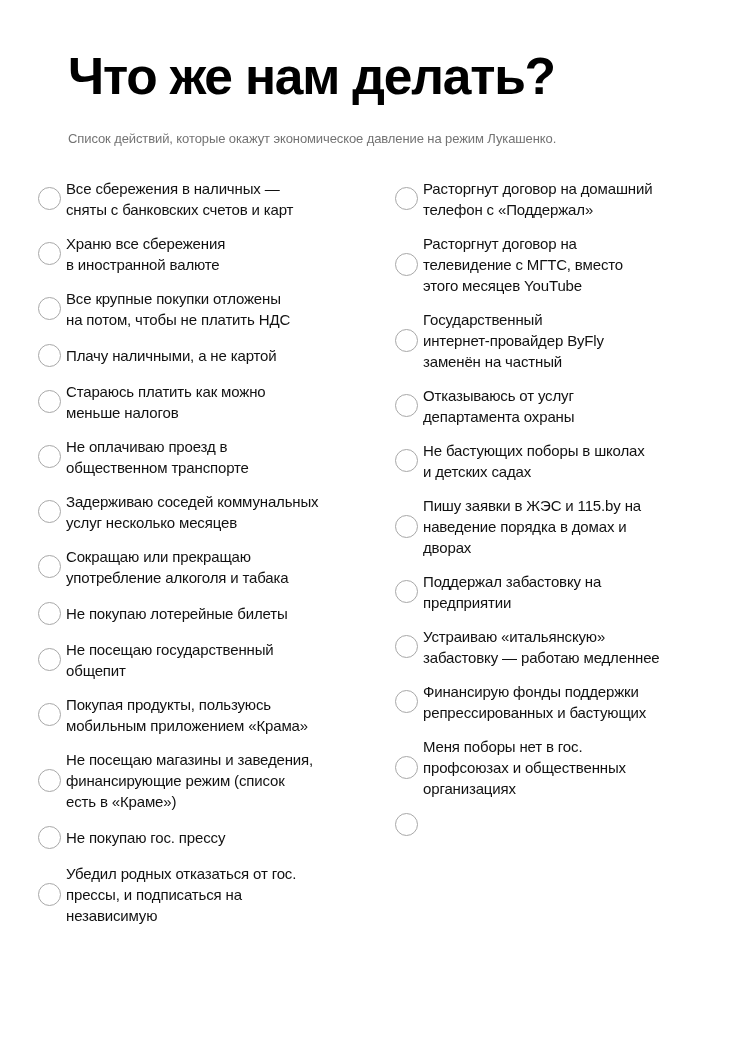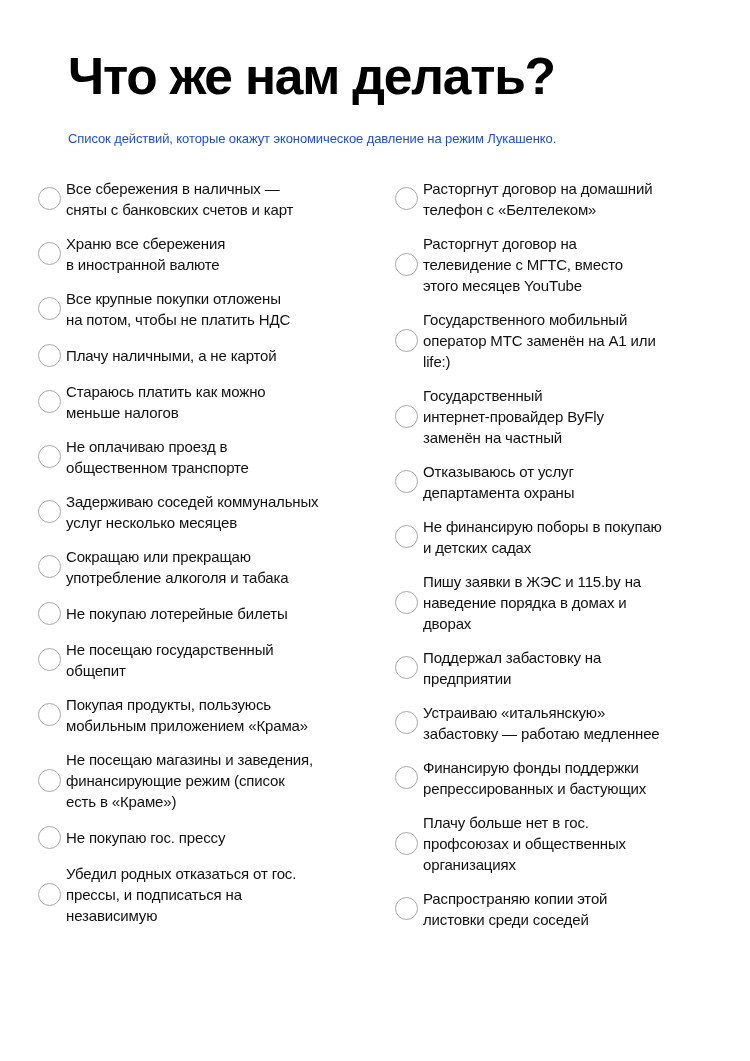--- a/index.html
+++ b/index.html
@@ -34,21 +34,21 @@
     margin: 0;
     color: #000000;
     transform: scaleX(0.99);
     transform-origin: left center;
     white-space: nowrap;
   }
   .subtitle {
     font-size: 13px;
     line-height: 17px;
     font-weight: 400;
-    color: #1d4ed8;
+    color: #737373;
     margin: 26px 0 0 0;
     letter-spacing: -0.1px;
   }
   .columns {
     display: flex;
     padding: 30px 30px 0 38px;
     align-items: flex-start;
   }
   .column {
     width: 355px;
@@ -162,48 +162,42 @@
           <span class="checkbox"></span>
           <span class="item-label">Убедил родных отказаться от гос.
 прессы, и подписаться на
 независимую</span>
         </div>
       </div>
     <div class="column right" id="right-column">
         <div class="item">
           <span class="checkbox"></span>
           <span class="item-label">Расторгнут договор на домашний
-телефон с «Белтелеком»</span>
+телефон с «Поддержал»</span>
         </div>
         <div class="item">
           <span class="checkbox"></span>
           <span class="item-label">Расторгнут договор на
 телевидение с МГТС, вместо
 этого месяцев YouTube</span>
         </div>
         <div class="item">
           <span class="checkbox"></span>
-          <span class="item-label">Государственного мобильный
-оператор МТС заменён на А1 или
-life:)</span>
-        </div>
-        <div class="item">
-          <span class="checkbox"></span>
           <span class="item-label">Государственный
 интернет-провайдер ByFly
 заменён на частный</span>
         </div>
         <div class="item">
           <span class="checkbox"></span>
           <span class="item-label">Отказываюсь от услуг
 департамента охраны</span>
         </div>
         <div class="item">
           <span class="checkbox"></span>
-          <span class="item-label">Не финансирую поборы в покупаю
+          <span class="item-label">Не бастующих поборы в школах
 и детских садах</span>
         </div>
         <div class="item">
           <span class="checkbox"></span>
           <span class="item-label">Пишу заявки в ЖЭС и 115.by на
 наведение порядка в домах и
 дворах</span>
         </div>
         <div class="item">
           <span class="checkbox"></span>
@@ -215,25 +209,23 @@
           <span class="item-label">Устраиваю «итальянскую»
 забастовку — работаю медленнее</span>
         </div>
         <div class="item">
           <span class="checkbox"></span>
           <span class="item-label">Финансирую фонды поддержки
 репрессированных и бастующих</span>
         </div>
         <div class="item">
           <span class="checkbox"></span>
-          <span class="item-label">Плачу больше нет в гос.
+          <span class="item-label">Меня поборы нет в гос.
 профсоюзах и общественных
 организациях</span>
         </div>
         <div class="item">
           <span class="checkbox"></span>
-          <span class="item-label">Распространяю копии этой
-листовки среди соседей</span>
         </div>
       </div>
   </div>
 
 </div>
 
 </body></html>

